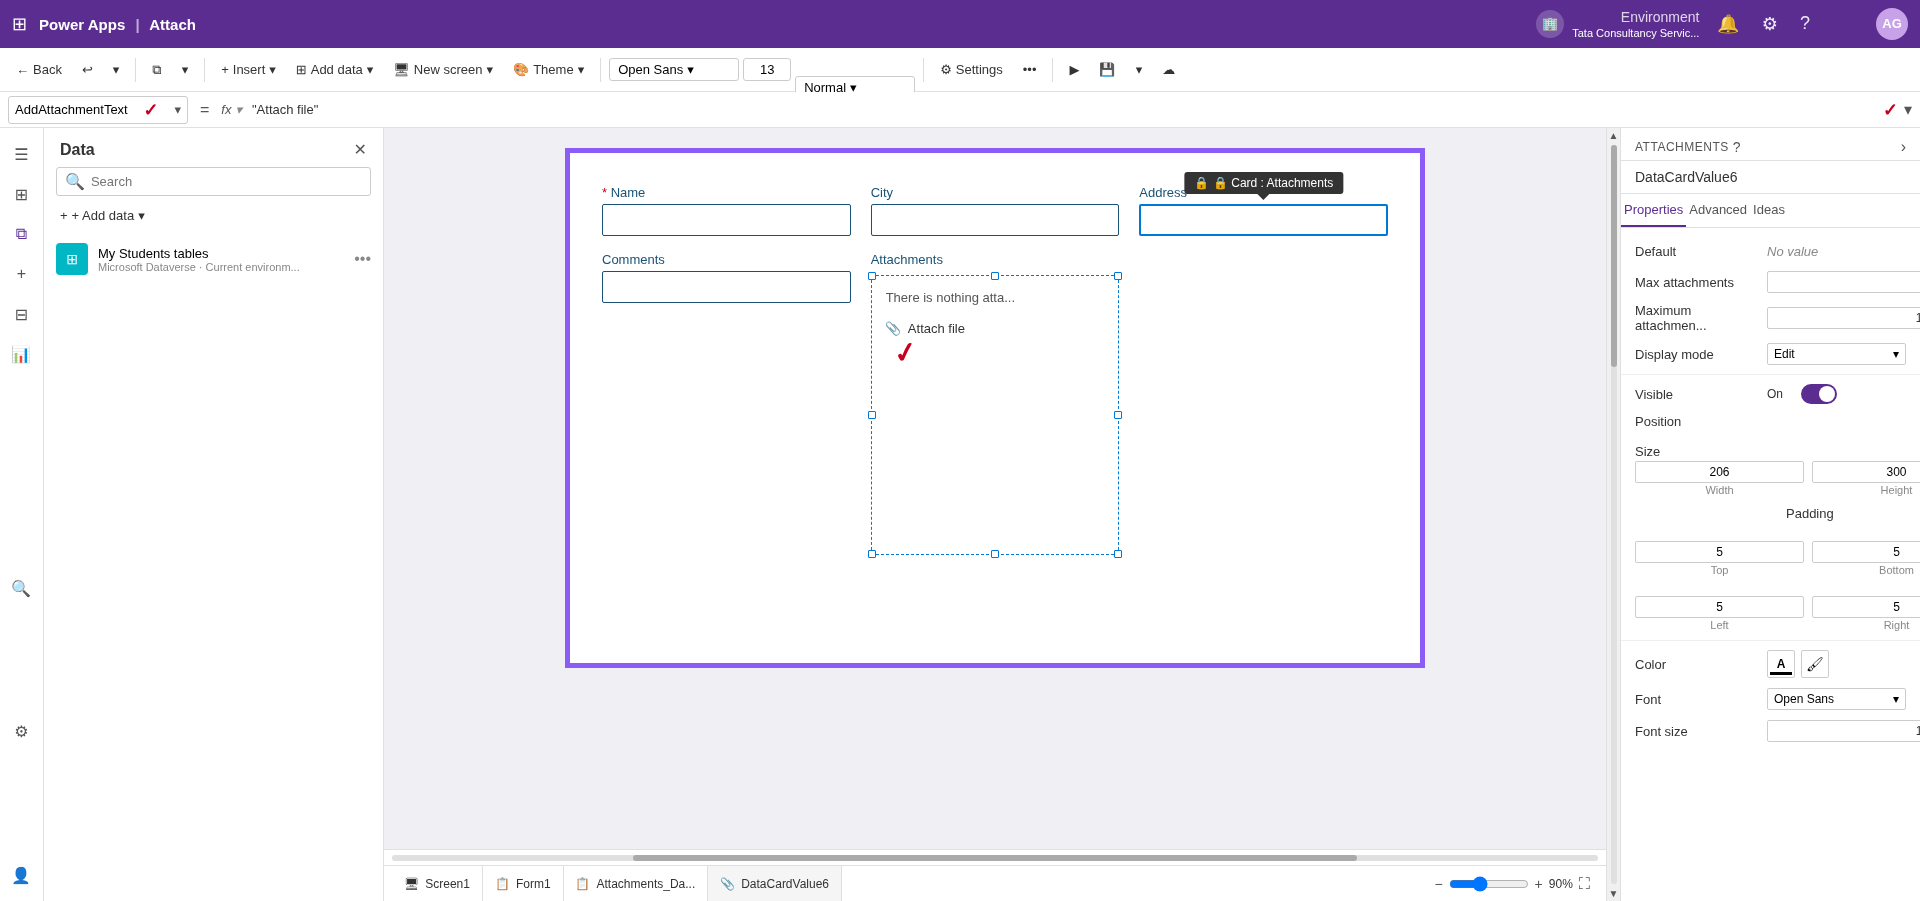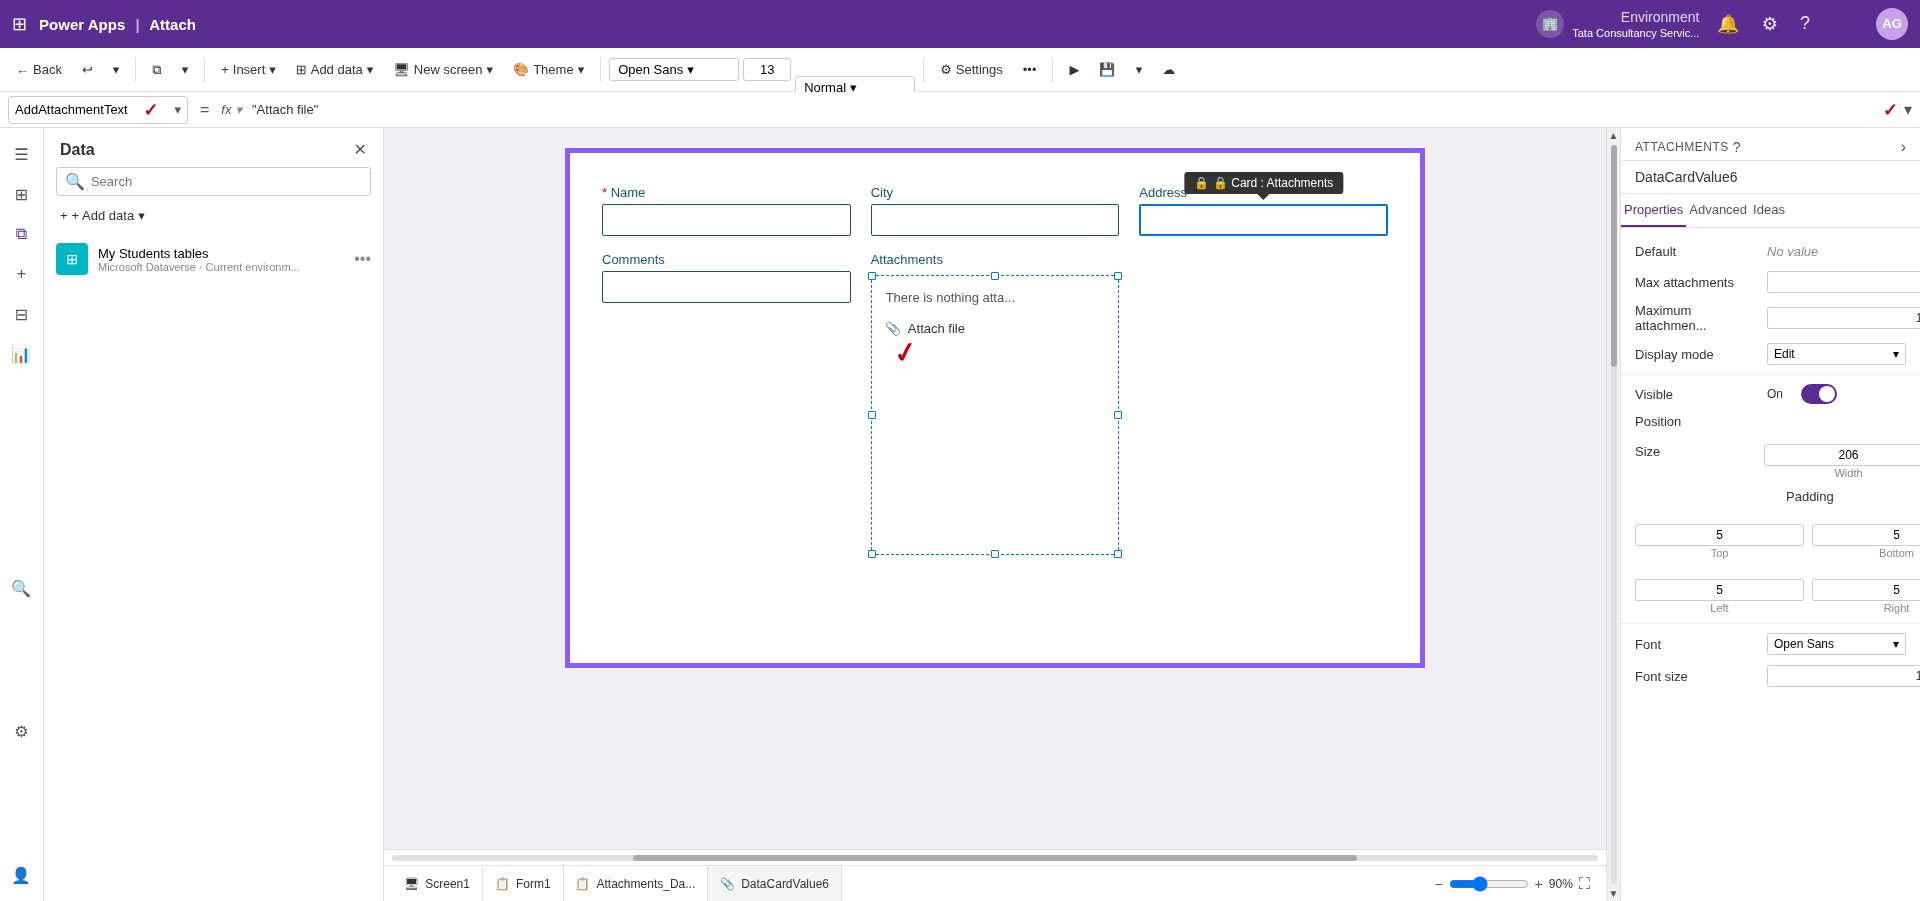--- a/index.html
+++ b/index.html
@@ -563,21 +563,21 @@
       <div class="prop-row">
         <span class="prop-label">Visible</span>
         <span class="prop-on-text">On</span>
         <div class="prop-toggle"></div>
       </div>
 
       <div class="prop-row" style="flex-direction:column;align-items:flex-start;gap:2px">
         <span class="prop-label">Position</span>
       </div>
 
-      <div class="prop-row" style="align-items:flex-start;gap:9px">
+      <div class="prop-row" style="flex-direction:column;align-items:flex-start;gap:2px">
         <span class="prop-label">Size</span>
         <div style="display:flex;gap:8px;width:100%">
           <div style="flex:1;display:flex;flex-direction:column;gap:1px">
             <input class="prop-xy-input" type="text" value="206" style="">
             <div class="prop-xy-label">Width</div>
           </div>
           <div style="flex:1;display:flex;flex-direction:column;gap:1px">
             <input class="prop-xy-input" type="text" value="300" style="">
             <div class="prop-xy-label">Height</div>
           </div>
@@ -603,20 +603,32 @@
           </div>
           <div style="flex:1;display:flex;flex-direction:column;gap:1px">
             <input class="prop-xy-input" type="text" value="5" style="">
             <div class="prop-xy-label">Right</div>
           </div>
         </div>
       </div>
 
       <div style="border-top:1px solid #eee;margin:4px 0"></div>
 
+      <div class="prop-row">
+        <span class="prop-label">Color</span>
+        <div style="display:flex;gap:6px">
+          <div class="prop-color-btn" style="position:relative">
+            <span style="font-size:12px;font-weight:bold">A</span>
+            <div style="position:absolute;bottom:2px;left:2px;right:2px;height:3px;background:#000;"></div>
+          </div>
+          <div class="prop-color-btn">
+            <span>🖌</span>
+          </div>
+        </div>
+      </div>
 
       <div class="prop-row">
         <span class="prop-label">Font</span>
         <div class="prop-dropdown">
           <span>Open Sans</span>
           <span>▾</span>
         </div>
       </div>
 
       <div class="prop-row">

